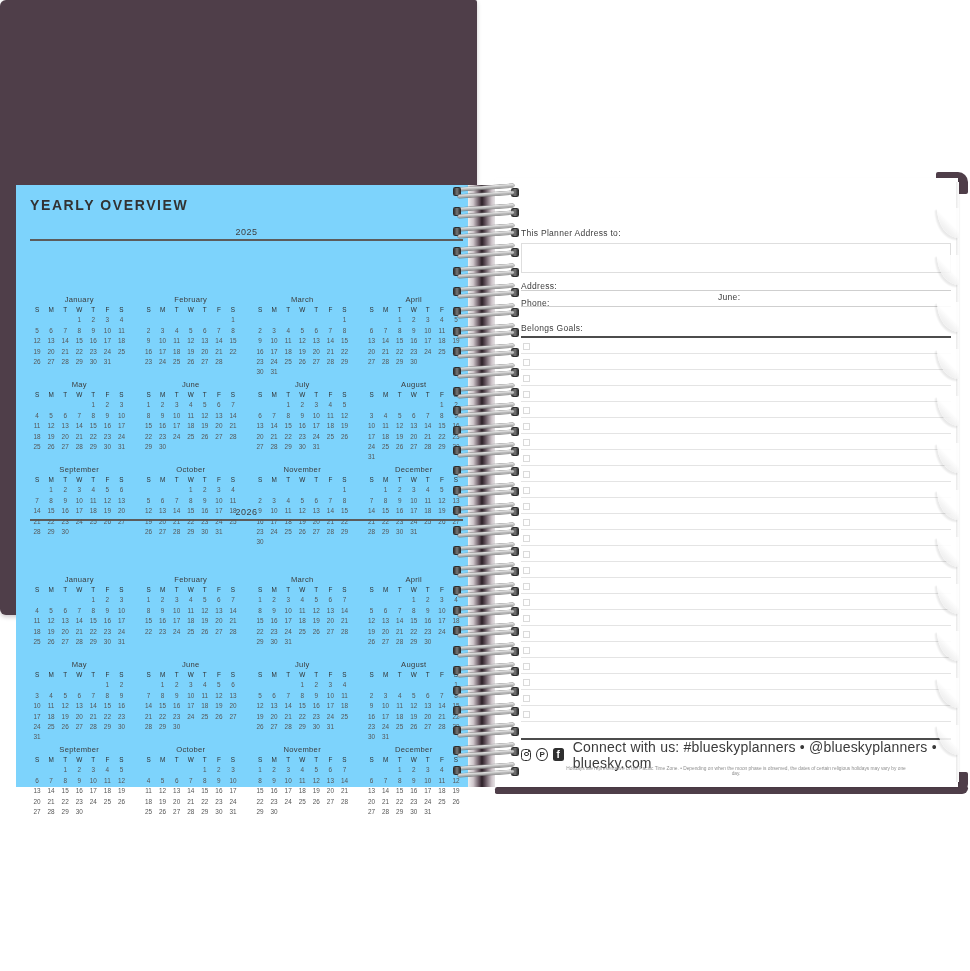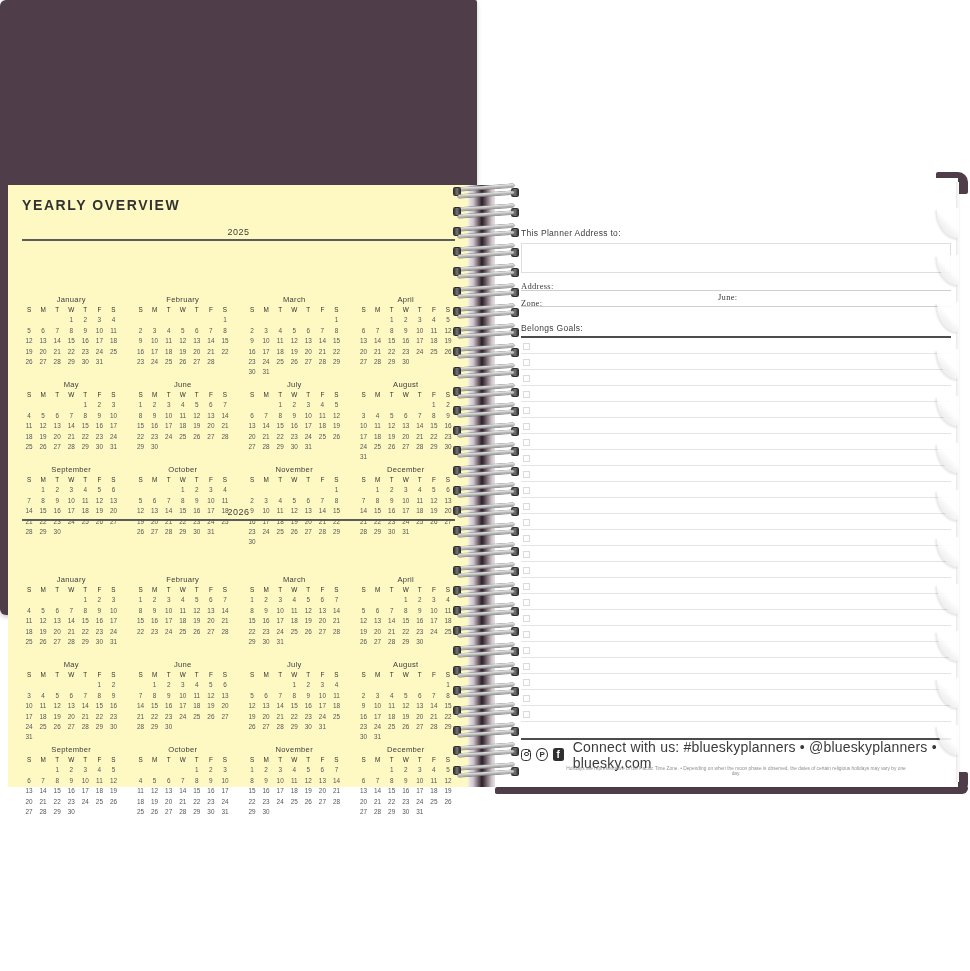--- a/index.html
+++ b/index.html
@@ -12,22 +12,22 @@
                   background:#4f3e49; border-radius:6px 2px 2px 6px;
                   box-shadow:0 2px 4px rgba(60,40,55,.25); }
   .cover-strip-br { position:absolute; left:495px; top:787px; width:473px; height:7px;
                   background:#4f3e49; border-radius:4px 2px 10px 3px; }
   .cover-corner-tr { position:absolute; left:936px; top:172px; width:32px; height:22px;
                   background:#4f3e49; border-radius:2px 10px 2px 2px; }
   .cover-corner-br { position:absolute; left:936px; top:772px; width:32px; height:22px;
                   background:#4f3e49; border-radius:2px 2px 10px 2px; }
 
   
-  .left-page  { position:absolute; left:8px; top:185px; width:462px; height:602px;
-                background:#fef9c3; }
+  .left-page  { position:absolute; left:16px; top:185px; width:462px; height:602px;
+                background:#7dd3fc; }
   .gutter     { position:absolute; left:468px; top:185px; width:29px; height:602px;
                 background:linear-gradient(90deg,#efefef 0%,#cfc6cb 18%,#5a4a54 40%,
                  #2a1f26 48%,#5a4a54 58%,#cfc6cb 82%,#f4f4f4 100%); }
   .right-page { position:absolute; left:495px; top:178px; width:463px; height:609px;
                 background:#ffffff; box-shadow:1px 1px 2px rgba(0,0,0,.10); }
   .right-edge { position:absolute; left:956px; top:182px; width:3px; height:600px;
                 background:linear-gradient(90deg,#e9e9e9,#fdfdfd); }
 
   
   .yo-title { position:absolute; left:14px; top:12px; font-size:14px; font-weight:bold;
@@ -47,21 +47,21 @@
 
   
   .rp-label { position:absolute; font-size:8.5px; color:#3c3c3c; letter-spacing:.3px; }
   .belongs  { left:26px; top:50px; }
   .name-box { position:absolute; left:26px; top:65px; width:430px; height:30px;
               border:1px solid #dedede; background:#fff; }
   .addr-row { position:absolute; left:26px; top:97px; width:430px; height:16px;
               border-bottom:1px solid #cfcfcf; }
   .pe-row   { position:absolute; left:26px; top:114px; width:430px; height:15px;
               border-bottom:1px solid #cfcfcf; }
-  .addr-row span, .pe-row span { font-size:8.5px; color:#3c3c3c; letter-spacing:.3px;font-family:Liberation Serif, serif; }
+  .addr-row span, .pe-row span { font-size:8.5px; color:#3c3c3c; letter-spacing:.3px; }
   .email-lbl { position:absolute; left:197px; top:0; }
   .goals-lbl { left:26px; top:145px; }
   .goals-rule { position:absolute; left:26px; top:158px; width:430px;
                 border-top:2px solid #4c4c4c; }
   .goals-list { position:absolute; left:26px; top:160px; width:430px; }
   .goal-row { position:relative; height:16px; border-bottom:1px solid #e4e4e4; }
   .goal-box { position:absolute; left:2px; bottom:3px; width:7px; height:7px;
               border:1px solid #dadada; background:#fff; }
   .goals-end { position:absolute; left:26px; top:560px; width:430px;
                border-top:2px solid #4c4c4c; }
@@ -1219,21 +1219,21 @@
   <div class="gutter"></div>
 
   <div class="right-page">
     <div class="rp-label belongs">This Planner Address to:</div>
     <div class="name-box"></div>
 
     <div class="addr-row">
       <span>Address:</span>
     </div>
     <div class="pe-row">
-      <span>Zone:</span>
+      <span>Phone:</span>
       <span class="email-lbl">June:</span>
     </div>
 
     <div class="rp-label goals-lbl">Belongs Goals:</div>
     <div class="goals-rule"></div>
     <div class="goals-list">
         <div class="goal-row">
           <div class="goal-box"></div>
         </div>
         <div class="goal-row">

